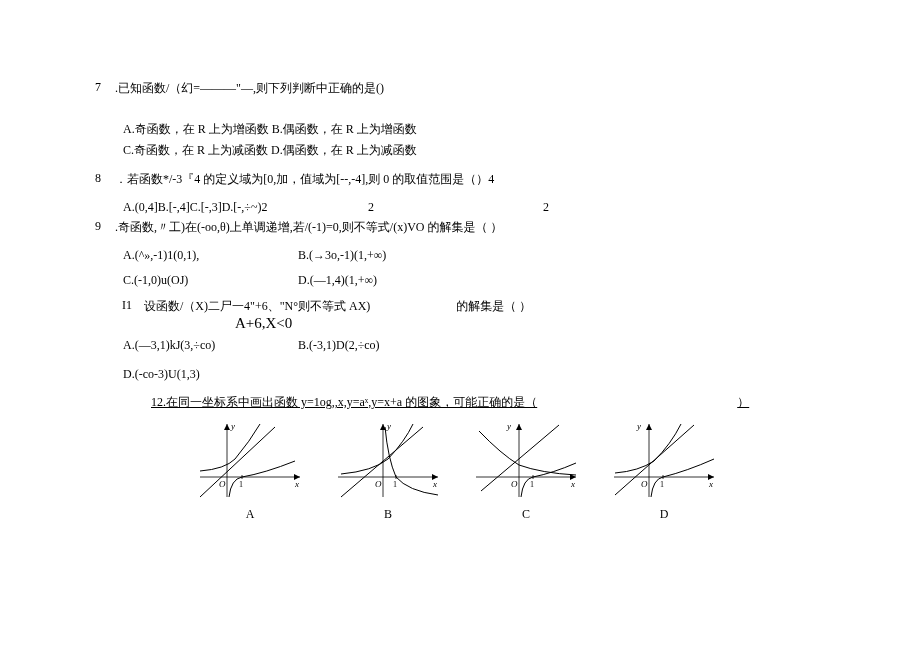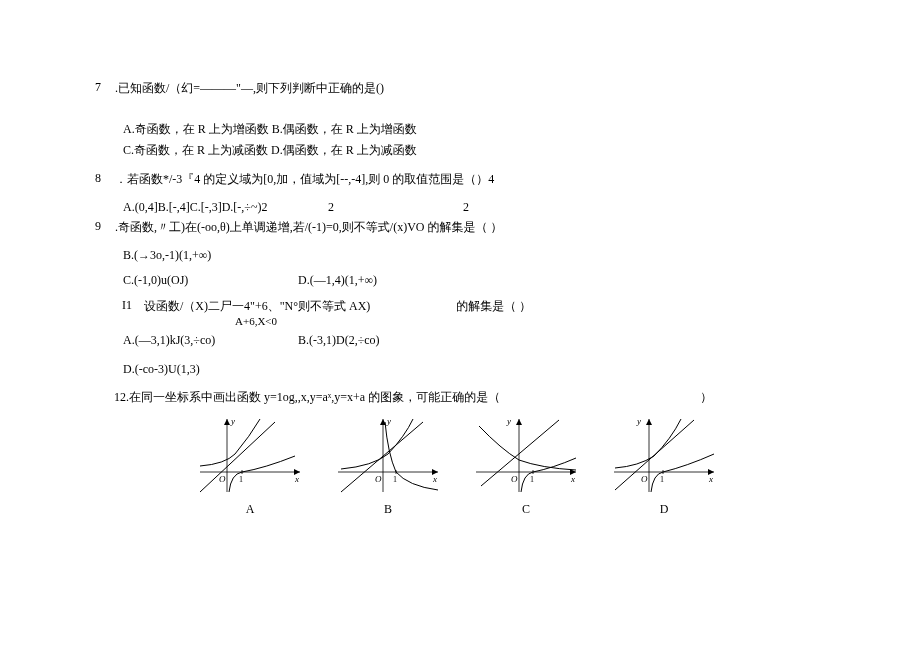--- a/index.html
+++ b/index.html
@@ -13,21 +13,21 @@
       padding: 80px 100px 40px 95px;
       position: relative;
     }
     .q-row { display: flex; margin-bottom: 6px; }
     .q-num { width: 20px; flex-shrink: 0; }
     .q-text { flex: 1; }
     .indent { margin-left: 28px; margin-bottom: 4px; }
     .indent2 { margin-left: 28px; margin-bottom: 6px; }
     .opt-row { display: flex; margin-left: 28px; margin-bottom: 6px; }
     .opt-a { width: 175px; }
-    .q11sub { margin-left: 140px; font-size: 11px; }
+    .q11sub { margin-left: 140px; font-size: 15px; }
     .graphs { display: flex; margin-left: 100px; margin-top: 8px; gap: 28px; }
     .graph-box { display: flex; flex-direction: column; align-items: center; }
     .graph-label { margin-top: 6px; font-size: 12px; }
     svg.gsvg { width: 110px; height: 82px; }
   </style>
 </head>
 <body>
 
 <div class="q-row">
   <div class="q-num">7</div>
@@ -39,32 +39,33 @@
 <div class="indent">A.奇函数，在 R 上为增函数 B.偶函数，在 R 上为增函数</div>
 <div class="indent2">C.奇函数，在 R 上为减函数 D.偶函数，在 R 上为减函数</div>
 
 <div style="height:6px;"></div>
 
 <div class="q-row">
   <div class="q-num">8</div>
   <div class="q-text">．若函数*/-3『4 的定义域为[0,加，值域为[--,-4],则 0 的取值范围是（）4</div>
 </div>
 <div style="height:6px;"></div>
-<div class="indent" style="display:flex;">
+<div class="indent" style="display:flex;gap:40px;">
   <span style="width:205px;">A.(0,4]B.[-,4]C.[-,3]D.[-,÷~)2</span>
   <span style="width:135px;">2</span>
   <span>2</span>
 </div>
 
 <div class="q-row">
   <div class="q-num">9</div>
   <div class="q-text">.奇函数,〃工)在(-oo,θ)上单调递增,若/(-1)=0,则不等式/(x)VO 的解集是（            ）</div>
 </div>
 <div style="height:6px;"></div>
 <div class="opt-row">
+  <div class="opt-a">A.(^»,-1)1(0,1),</div>
   <div>B.(→3o,-1)(1,+∞)</div>
 </div>
 <div style="height:4px;"></div>
 <div class="opt-row">
   <div class="opt-a">C.(-1,0)u(OJ)</div>
   <div>D.(—1,4)(1,+∞)</div>
 </div>
 
 <div style="height:4px;"></div>
 
@@ -82,21 +83,21 @@
   <div class="opt-a">A.(—3,1)kJ(3,÷co)</div>
   <div>B.(-3,1)D(2,÷co)</div>
 </div>
 <div style="height:8px;"></div>
 <div class="opt-row">
   <div>D.(-co-3)U(1,3)</div>
 </div>
 
 <div style="height:6px;"></div>
 
-<div style="margin-left:19px; display:flex;">
+<div style="margin-left:56px; display:flex;text-decoration:underline;">
   <span>12.在同一坐标系中画出函数 y=1og,,x,y=aˣ,y=x+a 的图象，可能正确的是（</span>
   <span style="display:inline-block; width:200px;"></span>
   <span>）</span>
 </div>
 
 <div class="graphs">
 
   <div class="graph-box">
     <svg class="gsvg" viewBox="0 0 110 82">
       <line x1="5" y1="58" x2="105" y2="58" stroke="#000" stroke-width="0.8"></line>

